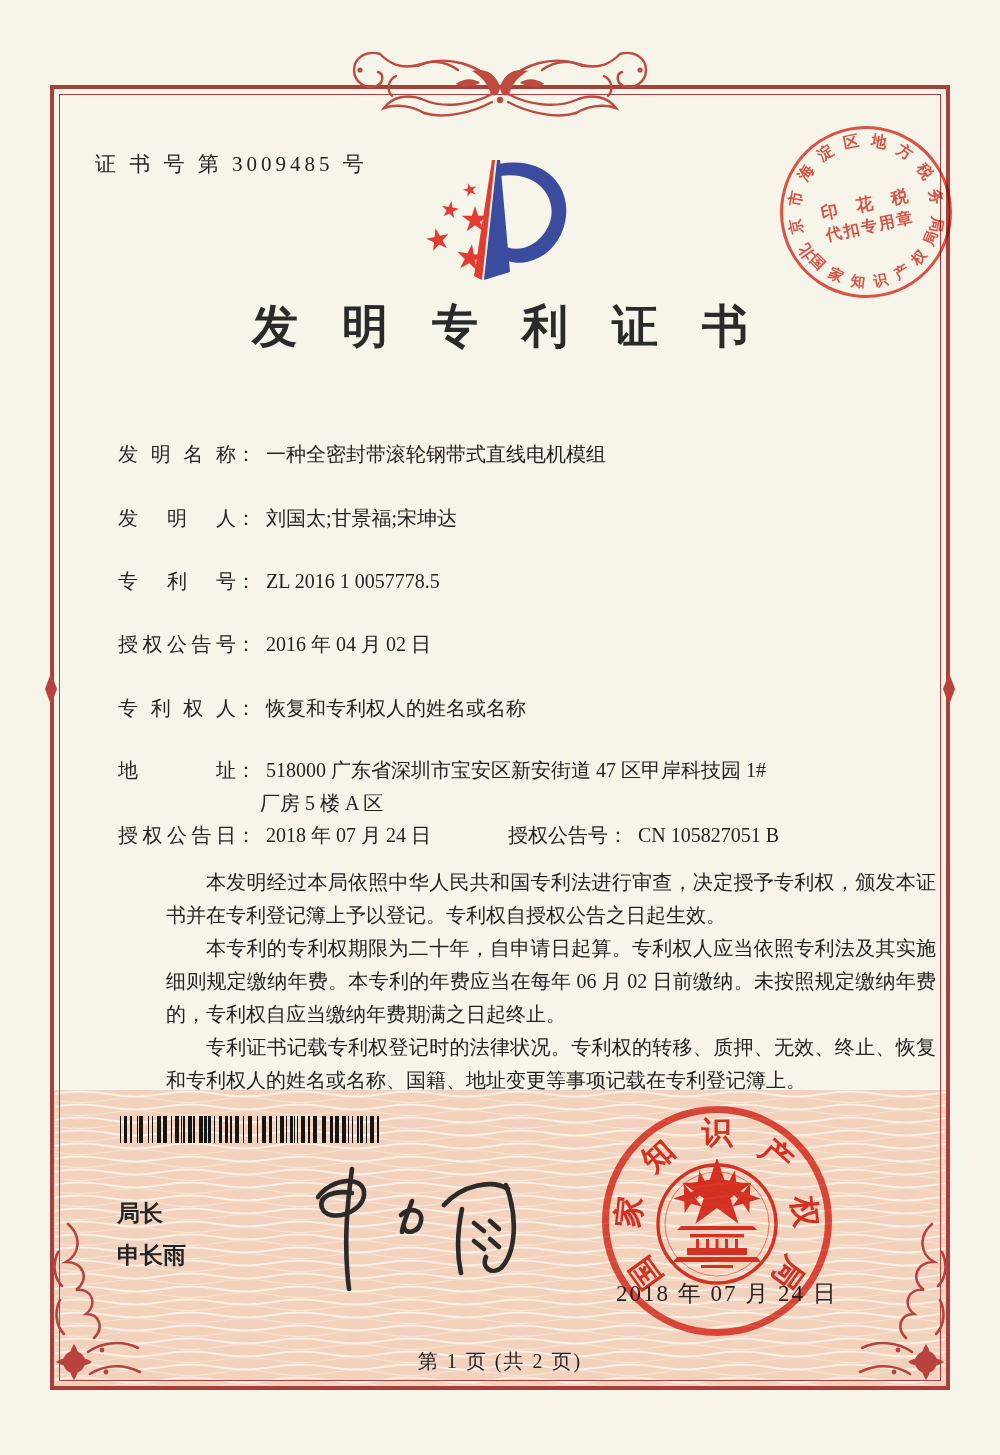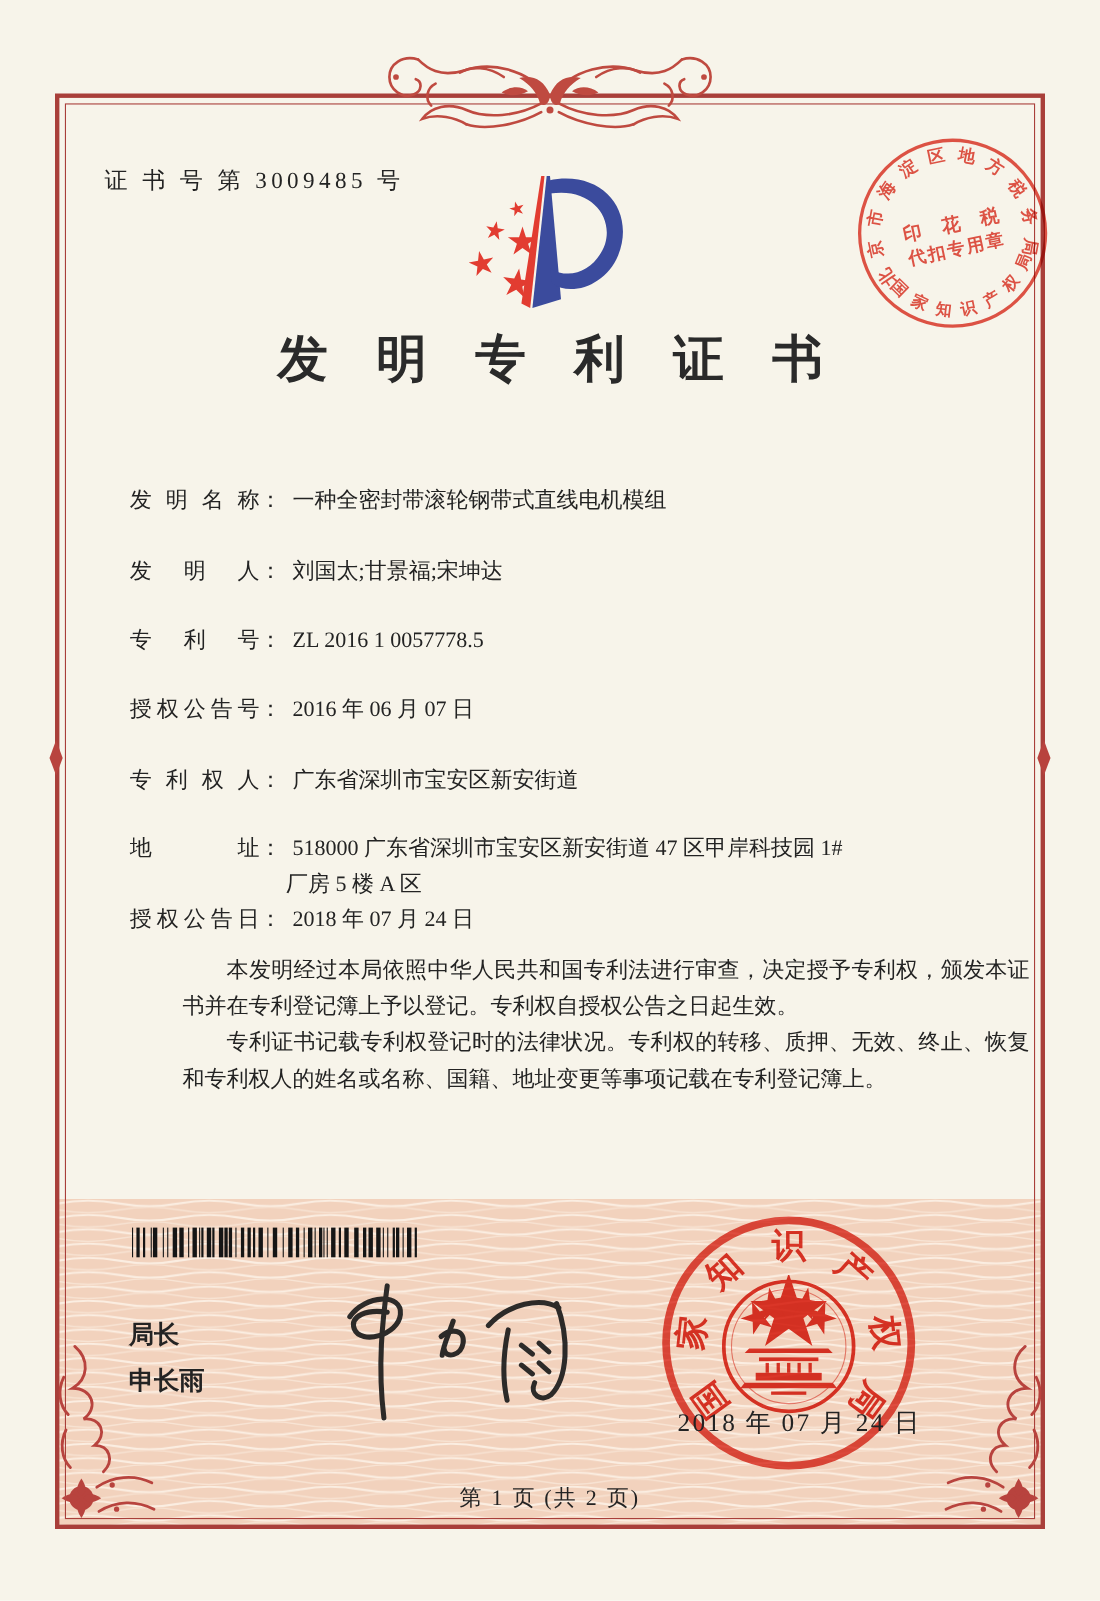--- a/index.html
+++ b/index.html
@@ -196,35 +196,39 @@
 <div class="abs row" style="top:441px">
   <span class="flabel">发明名称</span><span class="colon">：</span><span>一种全密封带滚轮钢带式直线电机模组</span>
 </div>
 <div class="abs row" style="top:505px">
   <span class="flabel">发明人</span><span class="colon">：</span><span>刘国太;甘景福;宋坤达</span>
 </div>
 <div class="abs row" style="top:568px">
   <span class="flabel">专利号</span><span class="colon">：</span><span>ZL 2016 1 0057778.5</span>
 </div>
 <div class="abs row" style="top:631px">
-  <span class="flabel">授权公告号</span><span class="colon">：</span><span>2016 年 06 月 07 日</span>
+  <span class="flabel">授权公告号</span><span class="colon">：</span><span>2016 年 04 月 02 日</span>
 </div>
 <div class="abs row" style="top:695px">
-  <span class="flabel">专利权人</span><span class="colon">：</span><span>广东省深圳市宝安区新安街道</span>
+  <span class="flabel">专利权人</span><span class="colon">：</span><span>恢复和专利权人的姓名或名称</span>
 </div>
 <div class="abs row" style="top:757px">
   <span class="flabel">地址</span><span class="colon">：</span><span>518000 广东省深圳市宝安区新安街道 47 区甲岸科技园 1#</span>
 </div>
 <div class="abs addr2">厂房 5 楼 A 区</div>
 <div class="abs row" style="top:822px">
   <span class="flabel">授权公告日</span><span class="colon">：</span><span>2018 年 07 月 24 日</span>
+  <span class="grant-no">
+    <span>授权公告号</span><span class="colon">：</span><span>CN 105827051 B</span>
+  </span>
 </div>
 
 <div class="abs paras">
   <p>本发明经过本局依照中华人民共和国专利法进行审查，决定授予专利权，颁发本证书并在专利登记簿上予以登记。专利权自授权公告之日起生效。</p>
+  <p>本专利的专利权期限为二十年，自申请日起算。专利权人应当依照专利法及其实施细则规定缴纳年费。本专利的年费应当在每年 06 月 02 日前缴纳。未按照规定缴纳年费的，专利权自应当缴纳年费期满之日起终止。</p>
   <p>专利证书记载专利权登记时的法律状况。专利权的转移、质押、无效、终止、恢复和专利权人的姓名或名称、国籍、地址变更等事项记载在专利登记簿上。</p>
 </div>
 
 <div class="abs barcode">
     <i style="flex-grow:1"></i>
     <u style="flex-grow:2"></u>
     <i style="flex-grow:2"></i>
     <u style="flex-grow:2"></u>
     <i style="flex-grow:2"></i>
     <u style="flex-grow:3"></u>

